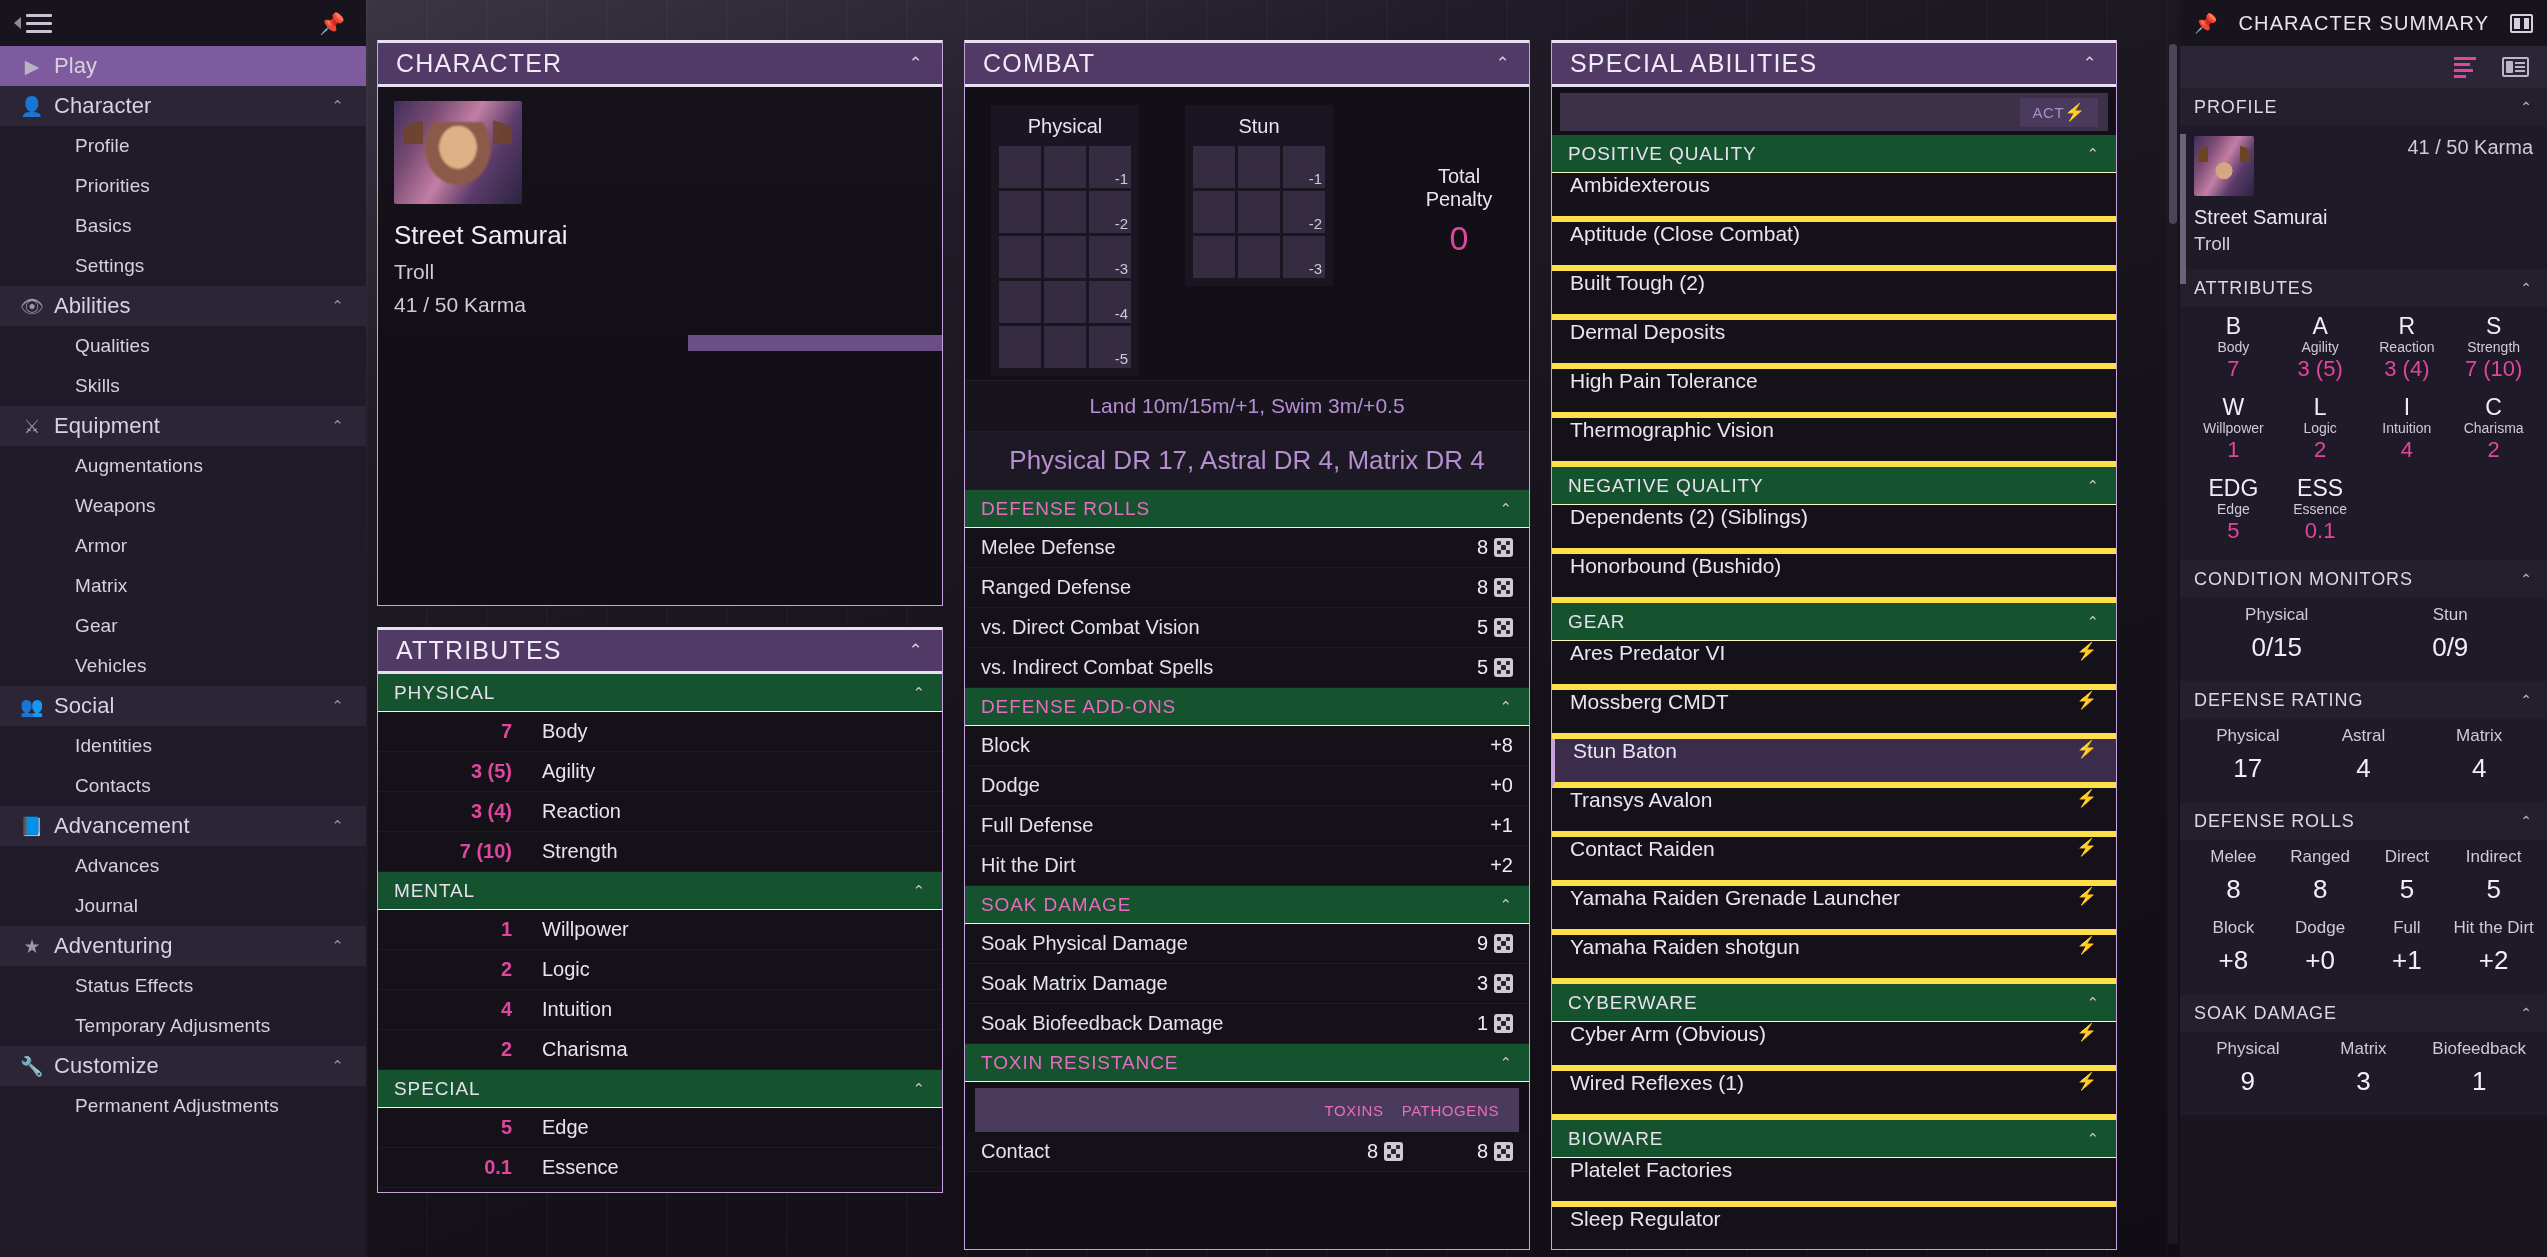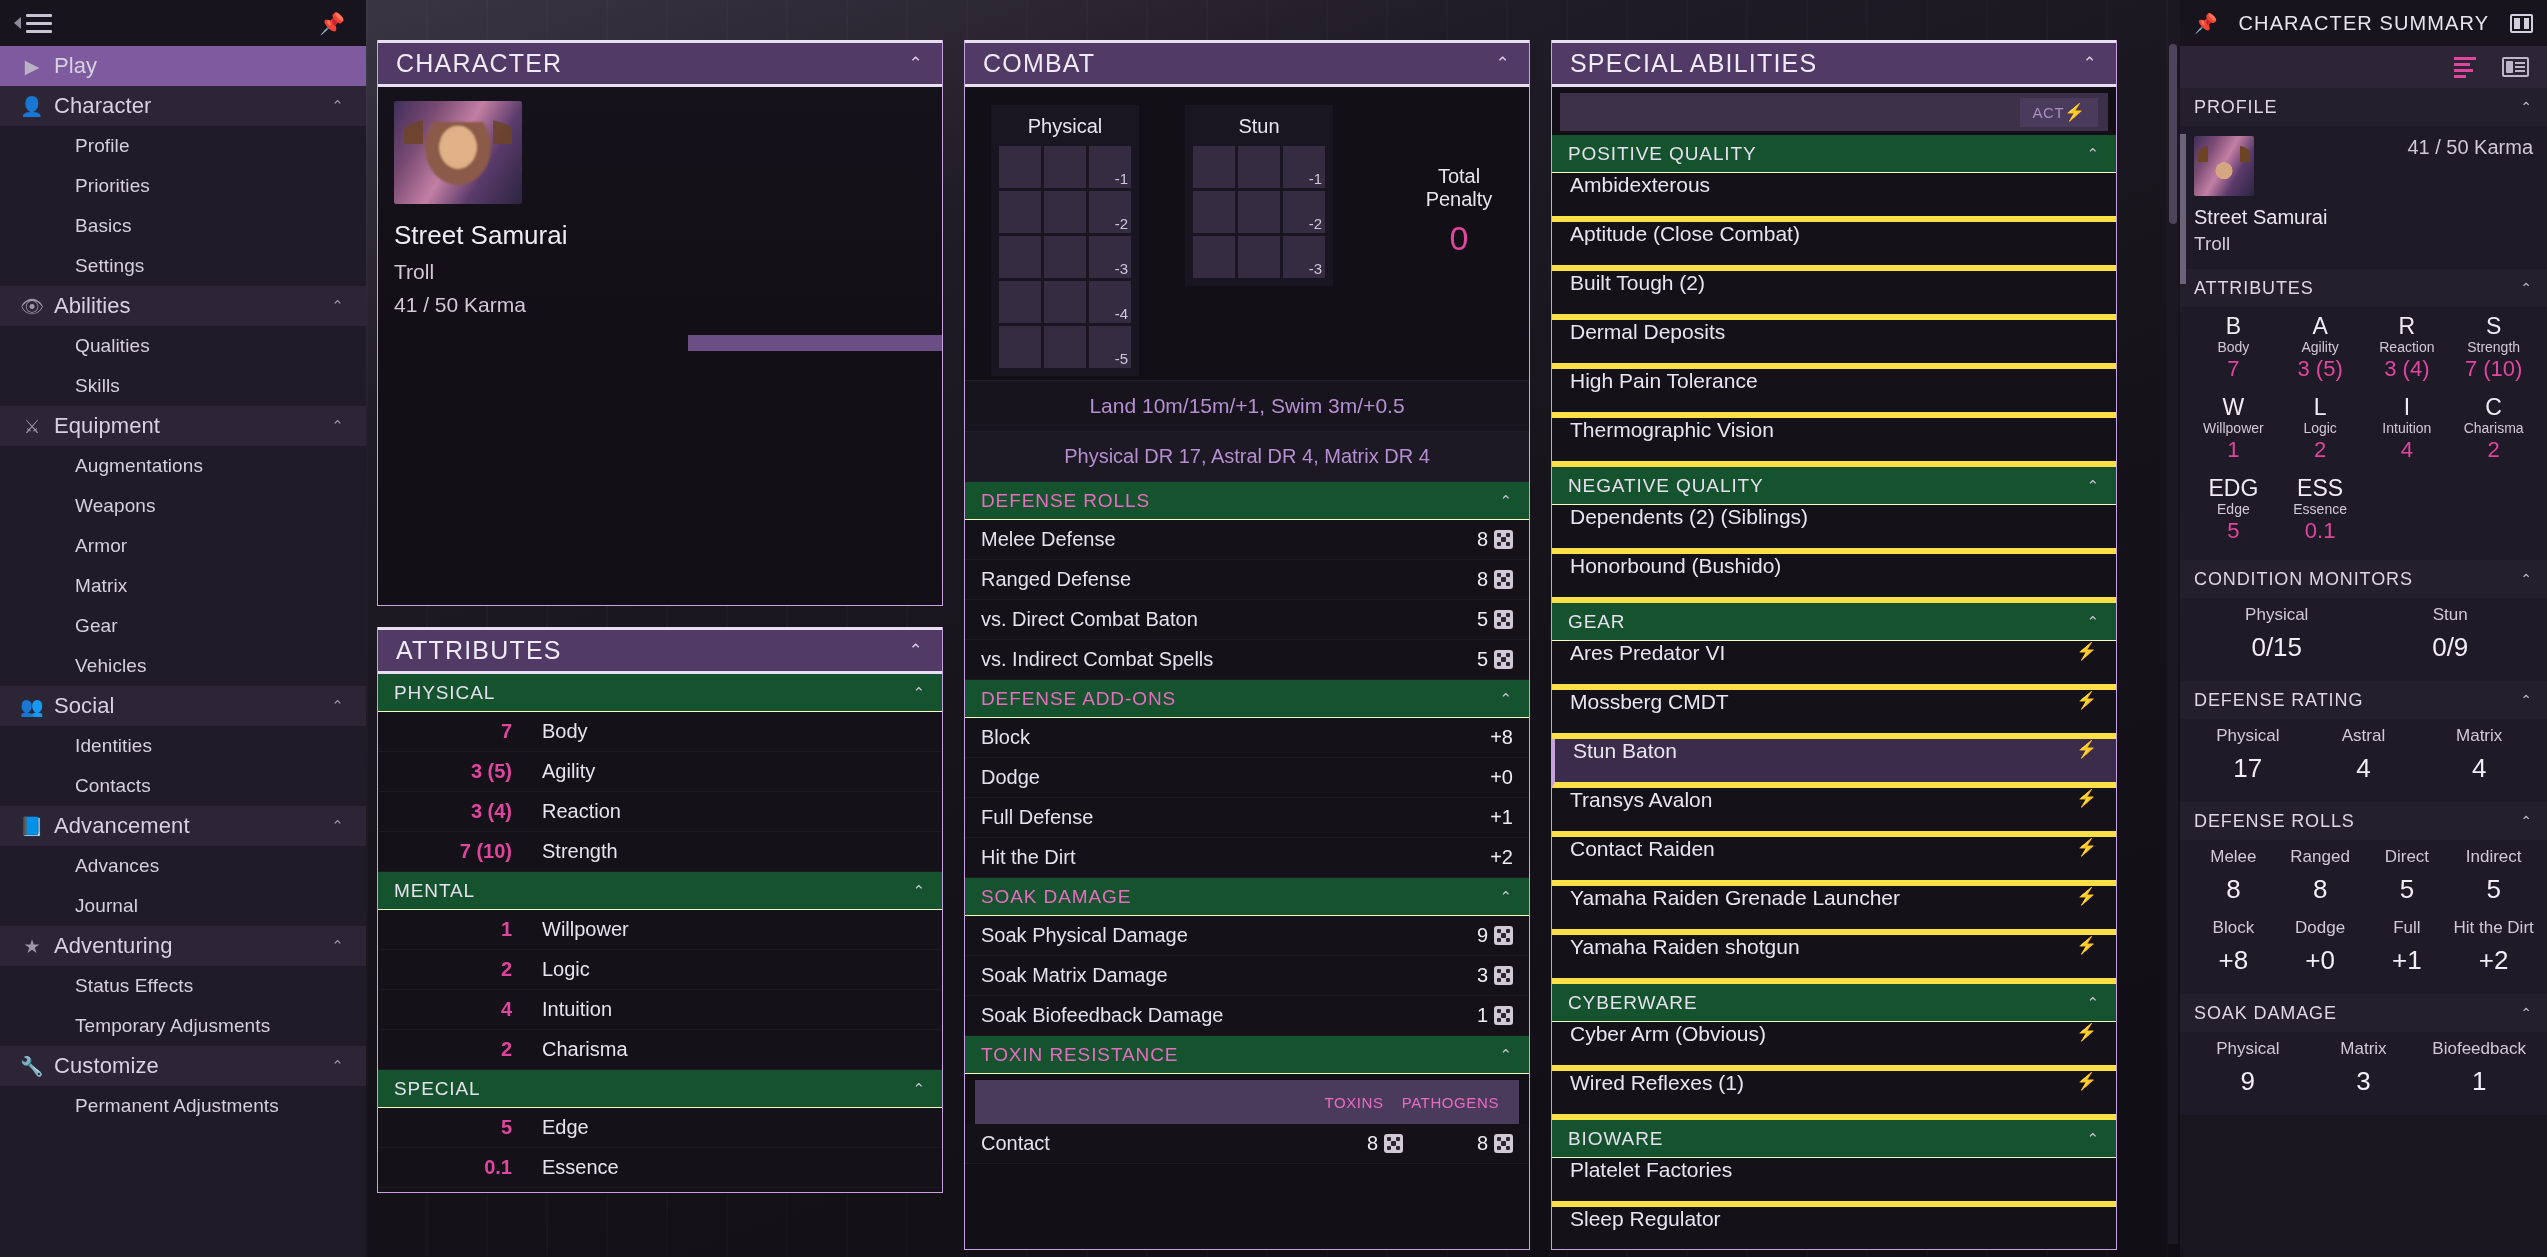--- a/index.html
+++ b/index.html
@@ -147,21 +147,21 @@
   }
   .bx span { position:absolute; right:3px; bottom:1px; font-size:15px; color:#cdc7d7; }
   .penalty { margin-left: 26px; margin-top: 60px; text-align:center; }
   .penalty .t { font-size: 20px; color:#e8e4ee; }
   .penalty .v { font-size: 34px; color:#e0469d; margin-top:8px; }
   .moveline {
     text-align:center; font-size:21px; color:#b58fd1;
     padding: 13px 0; background:#18141e; border-top:1px solid #221d2b;
   }
   .drline {
-    text-align:center; font-size:20px; color:#b58fd1;
+    text-align:center; font-size:26px; color:#b58fd1;
     padding: 13px 0; background:#1c1824; border-top:1px solid #221d2b; border-bottom:1px solid #221d2b;
   }
   .toxhdr {
     background:#4a3a5b; height: 44px; display:flex; align-items:center; justify-content:flex-end;
     padding-right: 20px; gap: 18px; font-size:15px; letter-spacing:.6px; color:#e86cc0;
     margin: 6px 10px 0 10px;
   }
 
   
   .act-bar {
@@ -553,21 +553,21 @@
         </span>
               </div>
               <div class="row">
         <span class="rlbl">Ranged Defense</span>
         <span class="rval">
           <span>8</span>
           <span class="dice"></span>
         </span>
               </div>
               <div class="row">
-        <span class="rlbl">vs. Direct Combat Baton</span>
+        <span class="rlbl">vs. Direct Combat Vision</span>
         <span class="rval">
           <span>5</span>
           <span class="dice"></span>
         </span>
               </div>
               <div class="row">
         <span class="rlbl">vs. Indirect Combat Spells</span>
         <span class="rval">
           <span>5</span>
           <span class="dice"></span>

